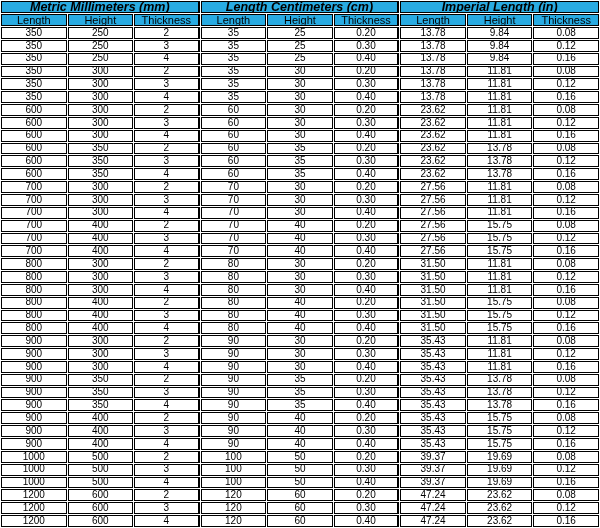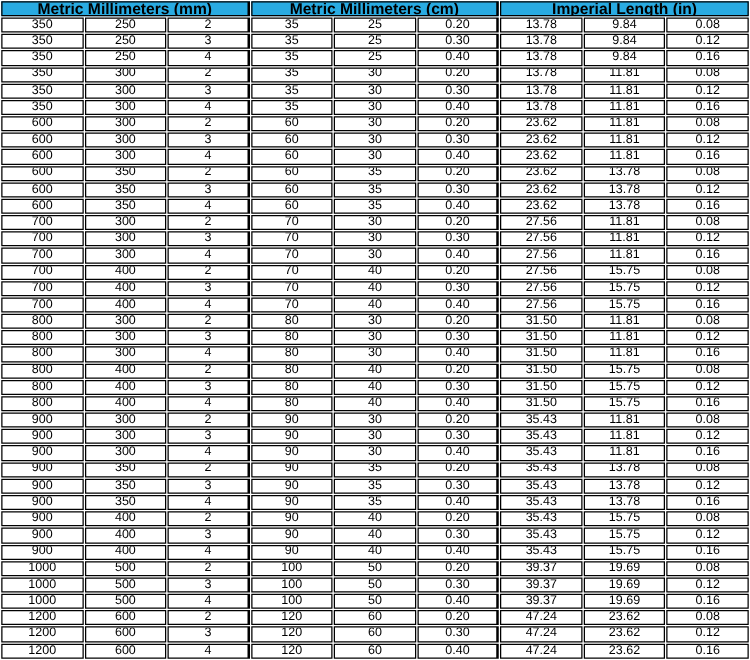--- a/index.html
+++ b/index.html
@@ -18,21 +18,21 @@
     width:600px;height:528px;
     border-collapse:separate;border-spacing:1px;
     table-layout:fixed;background:var(--cell-bg);
   }
   th,td{
     border:1.5px solid var(--grid);
     padding:0;text-align:center;vertical-align:middle;
     white-space:nowrap;overflow:hidden;color:var(--text);
   }
   thead th{background:var(--header-bg);}
-  .group-row th{font-size:12.5px;font-weight:bold;line-height:10px;}
+  .group-row th{font-size:12.5px;font-weight:bold;line-height:10px;font-style:italic;}
   .col-row th{font-size:11px;font-weight:normal;line-height:10px;}
   tbody td{font-size:10px;line-height:8.5px;background:var(--cell-bg);}
   .sec-end{border-right-width:2.5px;}
 </style>
 </head>
 <body>
 
 <table>
   <colgroup>
     <col style="width:11.111%">
@@ -41,22 +41,33 @@
     <col style="width:11.111%">
       <col style="width:11.111%">
       <col style="width:11.111%">
     <col style="width:11.111%">
       <col style="width:11.111%">
       <col style="width:11.111%">
   </colgroup>
   <thead>
     <tr class="group-row">
       <th colspan="3" class="sec-end">Metric Millimeters (mm)</th>
-      <th colspan="3" class="sec-end">Metric Millimeters (cm)</th>
+      <th colspan="3" class="sec-end">Length Centimeters (cm)</th>
       <th colspan="3">Imperial Length (in)</th>
+    </tr>
+    <tr class="col-row">
+      <th>Length</th>
+      <th>Height</th>
+      <th class="sec-end">Thickness</th>
+      <th>Length</th>
+      <th>Height</th>
+      <th class="sec-end">Thickness</th>
+      <th>Length</th>
+      <th>Height</th>
+      <th>Thickness</th>
     </tr>
   </thead>
   <tbody>
       <tr>
         <td>350</td>
         <td>250</td>
         <td class="sec-end">2</td>
         <td>35</td>
         <td>25</td>
         <td class="sec-end">0.20</td>

